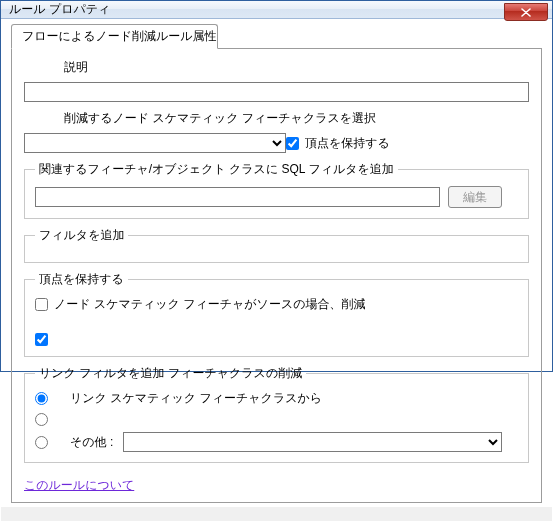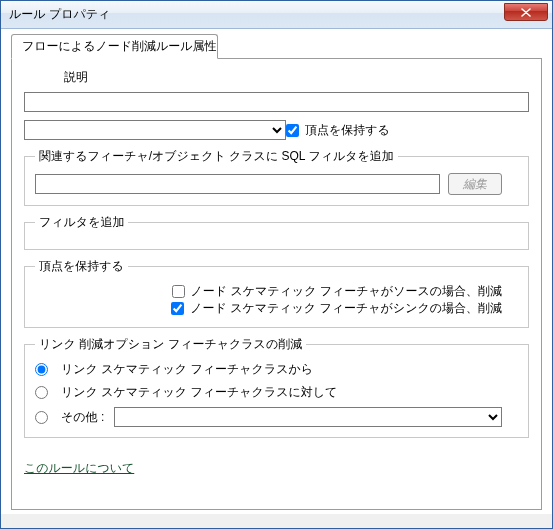--- a/index.html
+++ b/index.html
@@ -7,21 +7,21 @@
     margin: 0;
     font-family: "MS UI Gothic", "Meiryo", sans-serif;
     font-size: 12px;
     background: #fff;
     width: 553px;
     height: 529px;
     overflow: hidden;
   }
   .window {
     width: 553px;
-    height: 529px;
+    height: 372px;
     border: 1px solid #2e5f9e;
     background: #fff;
     position: relative;
     display: flex;
     flex-direction: column;
   }
   .titlebar {
     height: 28px;
     background: linear-gradient(to bottom, #f6f9fd 0%, #e8eff7 45%, #d8e4f2 46%, #dde8f5 100%);
     border-bottom: 1px solid #9fb8d8;
@@ -118,43 +118,42 @@
   }
   .btn {
     border: 1px solid #8a8a8a;
     background: linear-gradient(to bottom,#fdfdfd,#e7e7e7);
     height: 22px;
     padding: 0 14px;
     font-family: inherit;
     font-size: 12px;
     border-radius: 3px;
     cursor: pointer;
-    font-style: italic;
   }
   .btn[disabled]{
     color:#9a9a9a;
     background:#f4f4f4;
     cursor:default;
   }
   .link {
-    color:#14532d;
+    color:#6d28d9;
     text-decoration: underline;
     cursor:pointer;
-    margin-top:14px;
+    margin-top:6px;
     display:inline-block;
   }
   .footer {
     border-top: 0;
     padding: 6px 10px 8px 10px;
     display:flex;
     justify-content:flex-end;
     gap:8px;
     background:#f0f0f0;
   }
-  .rad-row { display:flex; align-items:center; gap:13px; }
+  .rad-row { display:flex; align-items:center; gap:22px; }
   .section { display:flex; flex-direction:column; gap:4px; }
   .feature-row { display:flex; align-items:center; }
   .filter-row { display:flex; align-items:center; gap:8px; }
   .filter-row .text-input { flex:1; }
   .other-row { display:flex; align-items:center; gap:10px; }
   .other-row .select { flex:1; }
 </style>
 </head>
 <body>
 
@@ -178,20 +177,21 @@
     </div>
 
     <div class="tabpanel">
 
       <div class="section">
         <span class="field-label">説明</span>
         <input type="text" class="text-input" style="">
       </div>
 
       <div class="section">
+        <span class="field-label">削減するノード スケマティック フィーチャクラスを選択</span>
         <div class="feature-row">
           <select class="select" style="width:262px"></select>
           <label class="chk-row">
             <input type="checkbox" checked="" style="">
             <span>頂点を保持する</span>
           </label>
         </div>
       </div>
 
       <fieldset class="group">
@@ -201,42 +201,40 @@
           <button class="btn" disabled="">編集</button>
         </div>
       </fieldset>
 
       <fieldset class="group">
         <legend>フィルタを追加</legend>
       </fieldset>
 
       <fieldset class="group">
         <legend>頂点を保持する</legend>
-        <div style="display:flex; flex-direction:column; gap:0;align-items:flex-end;">
+        <div style="display:flex; flex-direction:column; gap:20px;">
           <label class="chk-row">
             <input type="checkbox" style="">
             <span>ノード スケマティック フィーチャがソースの場合、削減</span>
           </label>
           <label class="chk-row">
             <input type="checkbox" checked="" style="">
-            <span>ノード スケマティック フィーチャがシンクの場合、削減</span>
-          </label>
-        </div>
-      </fieldset>
-
-      <fieldset class="group">
-        <legend>リンク 削減オプション フィーチャクラスの削減</legend>
+          </label>
+        </div>
+      </fieldset>
+
+      <fieldset class="group">
+        <legend>リンク フィルタを追加 フィーチャクラスの削減</legend>
         <div style="display:flex; flex-direction:column; gap:6px;">
           <label class="rad-row">
             <input type="radio" name="linkreduce" checked="" style="">
             <span>リンク スケマティック フィーチャクラスから</span>
           </label>
           <label class="rad-row">
             <input type="radio" name="linkreduce" style="">
-            <span>リンク スケマティック フィーチャクラスに対して</span>
           </label>
           <div class="other-row">
             <label class="rad-row">
               <input type="radio" name="linkreduce" style="">
               <span>その他 :</span>
             </label>
             <select class="select"></select>
           </div>
         </div>
       </fieldset>

